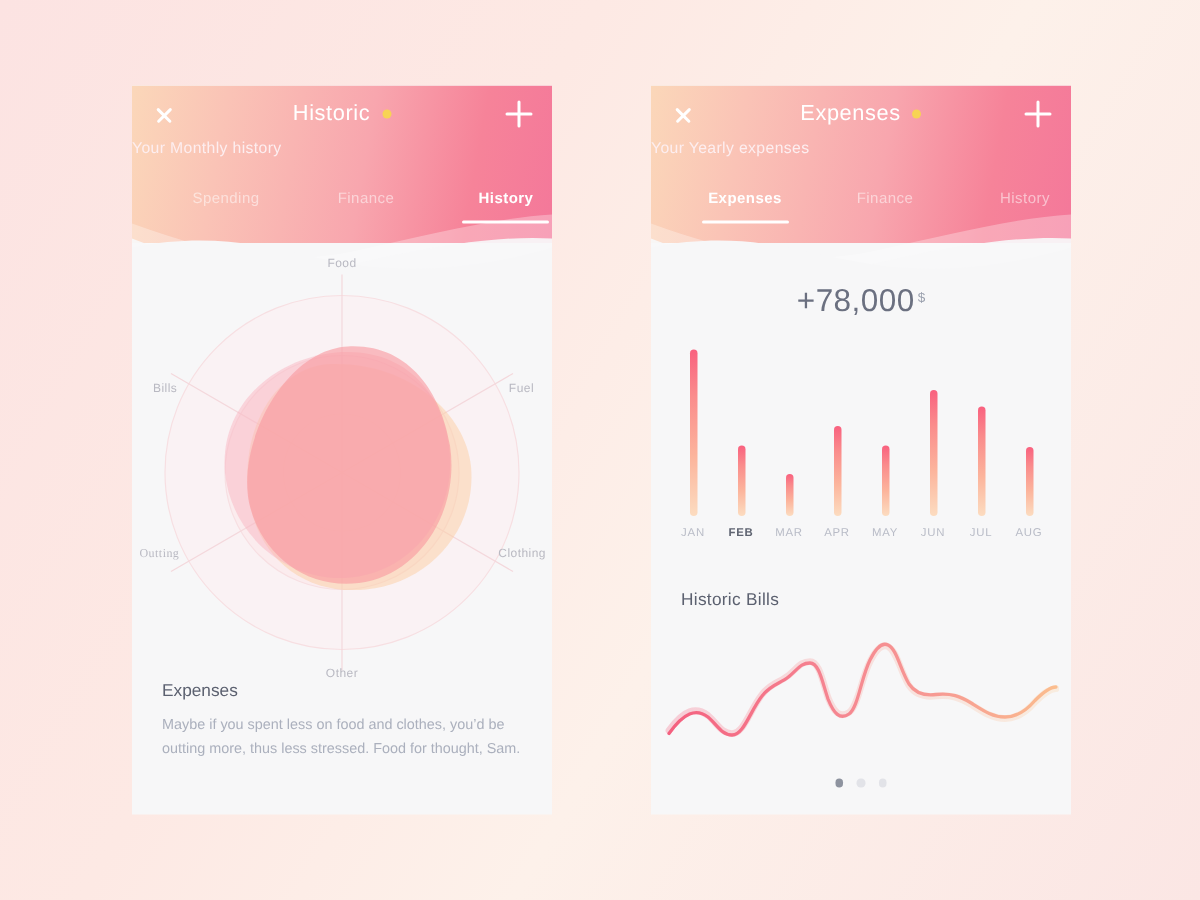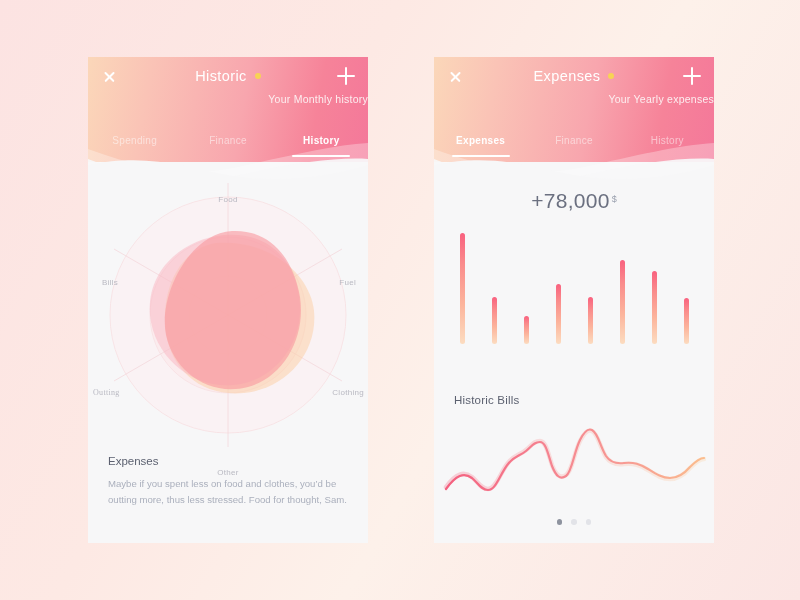--- a/index.html
+++ b/index.html
@@ -47,43 +47,43 @@
   .plus-icon:after{left:7.9px;top:0;width:2.2px;height:18px;}
 
   .title-row{
     position:absolute;left:0;top:11px;width:100%;
     display:flex;align-items:center;justify-content:center;gap:8px;
   }
   .title{font-size:14.5px;color:#ffffff;letter-spacing:.4px;}
   .title-dot{width:6px;height:6px;border-radius:50%;background:#f7d354;}
 
   .subtitle{
-    position:absolute;left:0;top:36px;width:100%;text-align:right;
+    position:absolute;left:0;top:36px;width:100%;text-align:left;
     font-size:10.5px;color:#fdeef0;letter-spacing:.25px;
   }
 
   .tabs{
-    position:absolute;left:0;top:62px;width:100%;height:36px;
-    display:flex;align-items:center;
+    position:absolute;left:16px;top:62px;width:100%;height:36px;
+    display:flex;align-items:flex-start;
   }
   .tab{
     flex:1;text-align:center;position:relative;padding-top:3px;cursor:pointer;
   }
   .tab span{font-size:10px;color:rgba(255,255,255,.52);letter-spacing:.3px;}
   .tab.active span{color:#ffffff;font-weight:bold;}
   .tab.active:after{
     content:"";position:absolute;left:50%;transform:translateX(-50%);
     bottom:-9px;width:58px;height:1.6px;background:#ffffff;border-radius:1px;
   }
 
   
   .radar{position:absolute;left:0;top:118px;width:280px;height:290px;}
   .radar svg{display:block;}
   .radar-label{
-    position:absolute;font-size:8px;color:#b9b9c2;letter-spacing:.3px;white-space:nowrap;margin-top:24px;
+    position:absolute;font-size:8px;color:#b9b9c2;letter-spacing:.3px;white-space:nowrap;
   }
 
   
   .note{position:absolute;left:20px;top:398px;width:243px;}
   .note-title{font-size:11.5px;color:#5c6170;margin-bottom:9px;}
   .note-body{font-size:9.6px;line-height:1.62;color:#abb0bd;}
 
   
   .amount{
     position:absolute;left:0;top:132px;width:100%;text-align:center;
@@ -264,20 +264,30 @@
           <div class="bar" style="height:72%"></div>
         </div>
       <div class="bar-col">
           <div class="bar" style="height:62%"></div>
         </div>
       <div class="bar-col">
           <div class="bar" style="height:39%"></div>
         </div>
     </div>
 
+    <div class="bar-labels">
+      <div class="bar-label">JAN</div>
+      <div class="bar-label active">FEB</div>
+      <div class="bar-label">MAR</div>
+      <div class="bar-label">APR</div>
+      <div class="bar-label">MAY</div>
+      <div class="bar-label">JUN</div>
+      <div class="bar-label">JUL</div>
+      <div class="bar-label">AUG</div>
+    </div>
 
     <div class="curve-title">Historic Bills</div>
 
     <div class="curve">
       <svg width="264" height="90" viewBox="0 0 264 90">
         <defs>
           <linearGradient id="curveGrad" x1="0" y1="0" x2="1" y2="0">
             <stop offset="0%" stop-color="#f4607f"></stop>
             <stop offset="40%" stop-color="#f58390"></stop>
             <stop offset="70%" stop-color="#f79b93"></stop>

